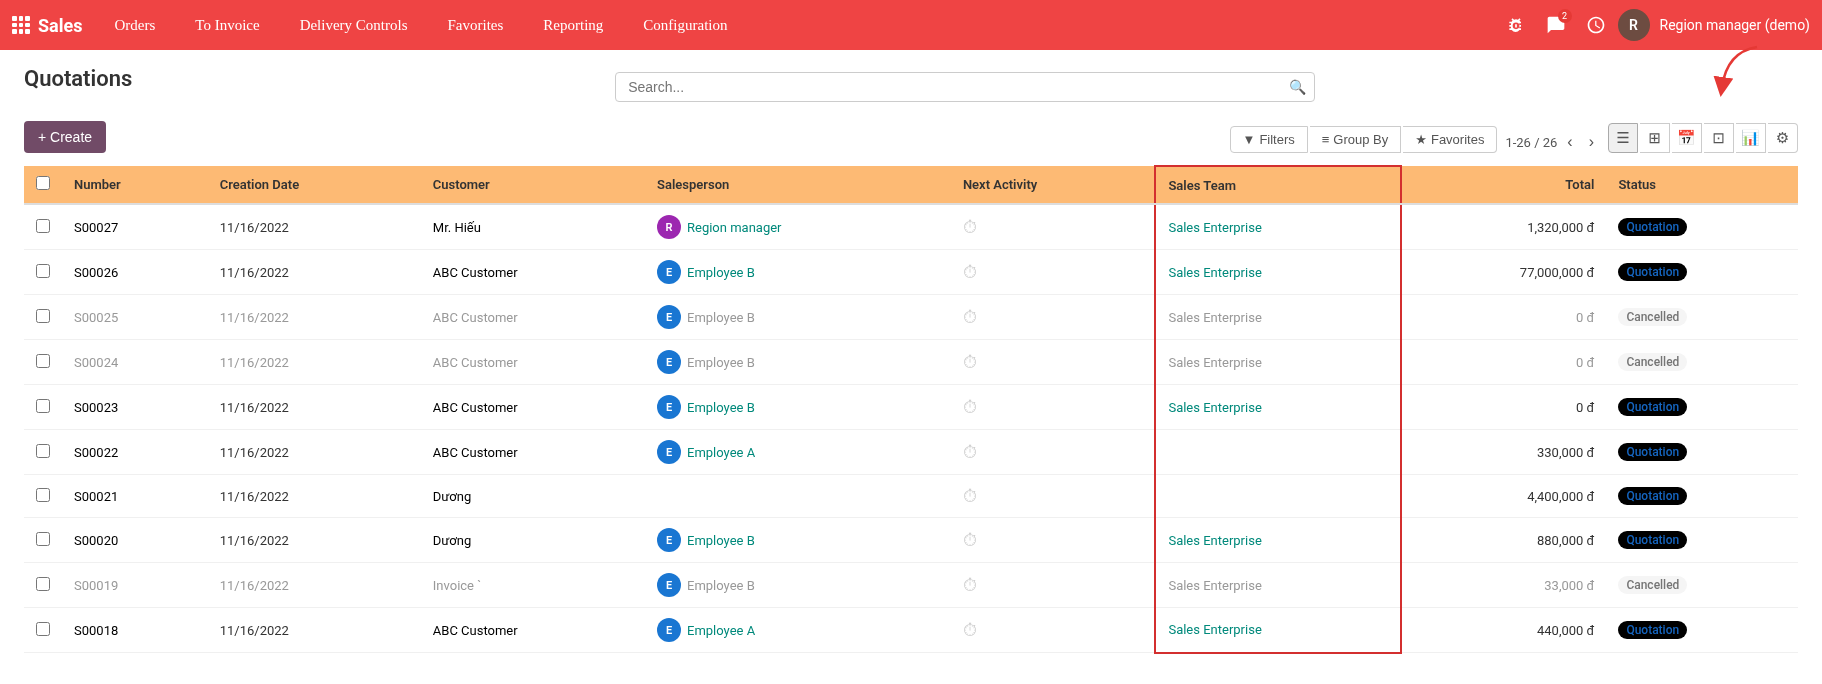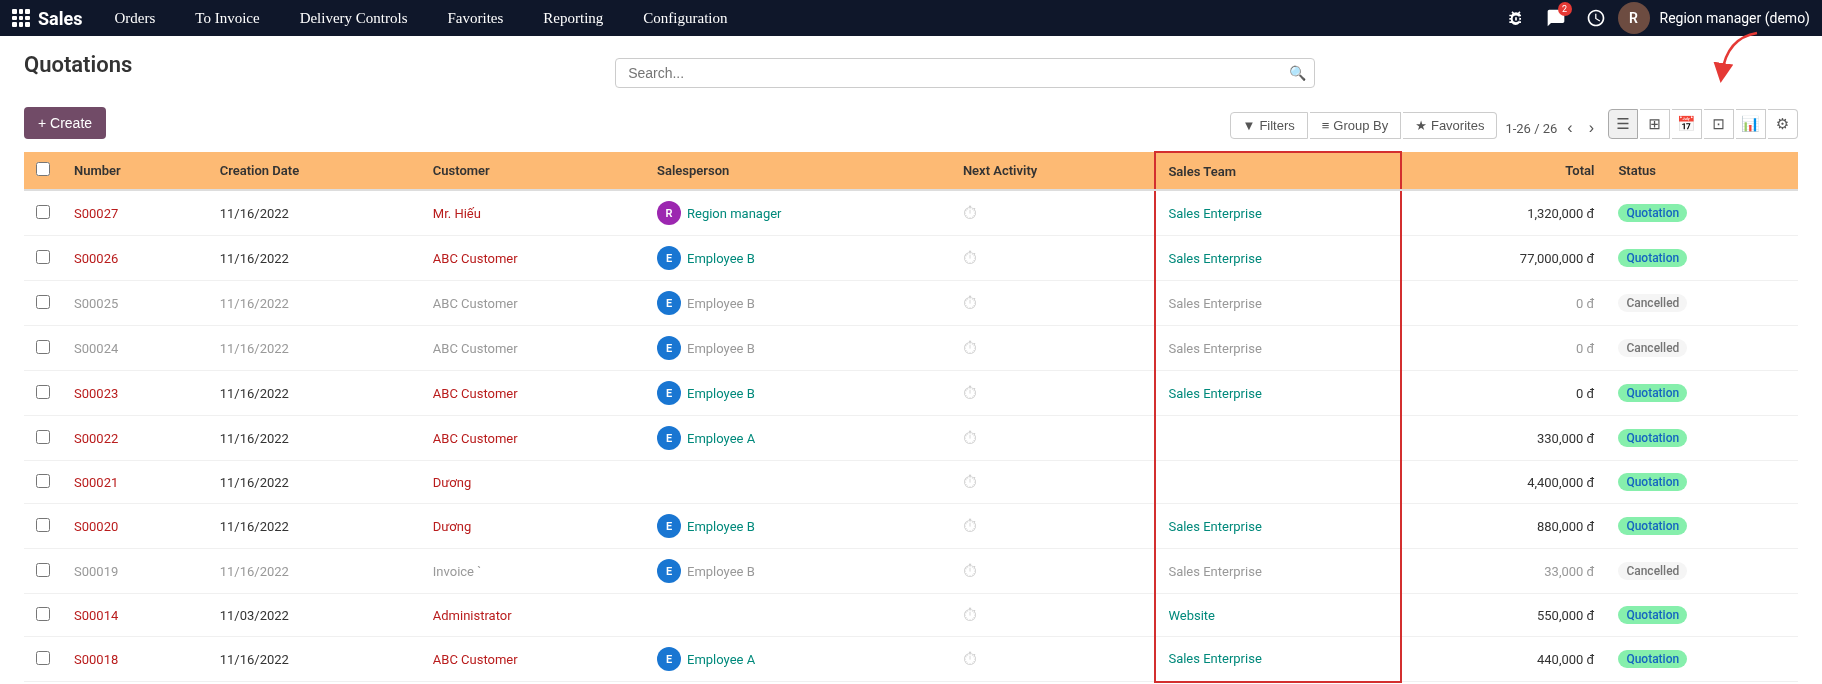--- a/index.html
+++ b/index.html
@@ -1,23 +1,23 @@
 <!DOCTYPE html>
 <html><head>
   <meta charset="utf-8">
   <style>
     * { box-sizing: border-box; margin: 0; padding: 0; }
     body { font-family: -apple-system, BlinkMacSystemFont, 'Segoe UI', Roboto, sans-serif; font-size: 14px; background: #fff; }
 
     
     .topnav {
-      background: #0f172a;
-      display: flex;
-      align-items: center;
-      height: 36px;
+      background: #ef4444;
+      display: flex;
+      align-items: center;
+      height: 50px;
       padding: 0 12px;
       color: white;
       gap: 8px;
     }
     .topnav-logo {
       display: flex;
       align-items: center;
       gap: 8px;
       font-weight: 700;
       font-size: 18px;
@@ -223,35 +223,35 @@
     }
     thead th.num { text-align: right; }
     tbody tr {
       border-bottom: 1px solid #f0f0f0;
     }
     tbody td {
       padding: 10px 12px;
       font-size: 13px;
       color: #333;
     }
-    tbody td.link { color: #b91c1c; cursor: pointer; }
+    tbody td.link { color: #000000; cursor: pointer; }
     tbody td.muted { color: #999; }
     tbody td.num { text-align: right; }
 
     .checkbox-cell { width: 32px; }
     input[type=checkbox] { cursor: pointer; width: 14px; height: 14px; }
 
     .status-badge {
       display: inline-block;
       padding: 2px 8px;
       border-radius: 10px;
       font-size: 12px;
       font-weight: 500;
     }
-    .badge-quotation { background: #86efac; color: #1565c0; }
+    .badge-quotation { background: #000000; color: #1565c0; }
     .badge-cancelled { background: #f5f5f5; color: #757575; }
 
     .salesperson-cell {
       display: flex;
       align-items: center;
       gap: 6px;
     }
     .sp-avatar {
       width: 24px;
       height: 24px;
@@ -542,31 +542,20 @@
                 <span style="color: rgb(153, 153, 153);">Employee B</span>
               </div>
             </td>
             <td><span class="activity-icon" style="font-size:18px;">⏱</span></td>
             <td class="sales-team-col" style="color: rgb(153, 153, 153);">Sales Enterprise</td>
             <td class="num" style="color: rgb(153, 153, 153);">33,000 đ</td>
             <td><span class="status-badge badge-cancelled">Cancelled</span></td>
           </tr>
           <tr>
             <td class="checkbox-cell"><input type="checkbox" style=""></td>
-            <td class="link">S00014</td>
-            <td>11/03/2022</td>
-            <td class="link">Administrator</td>
-            <td></td>
-            <td><span class="activity-icon" style="font-size:18px;">⏱</span></td>
-            <td class="sales-team-col" style="color: rgb(0, 137, 123);">Website</td>
-            <td class="num">550,000 đ</td>
-            <td><span class="status-badge badge-quotation">Quotation</span></td>
-          </tr>
-          <tr>
-            <td class="checkbox-cell"><input type="checkbox" style=""></td>
             <td class="link">S00018</td>
             <td>11/16/2022</td>
             <td class="link">ABC Customer</td>
             <td>
               <div class="salesperson-cell">
                 <div class="sp-avatar sp-avatar-e">E</div>
                 <span style="color: rgb(0, 137, 123);">Employee A</span>
               </div>
             </td>
             <td><span class="activity-icon" style="font-size:18px;">⏱</span></td>

